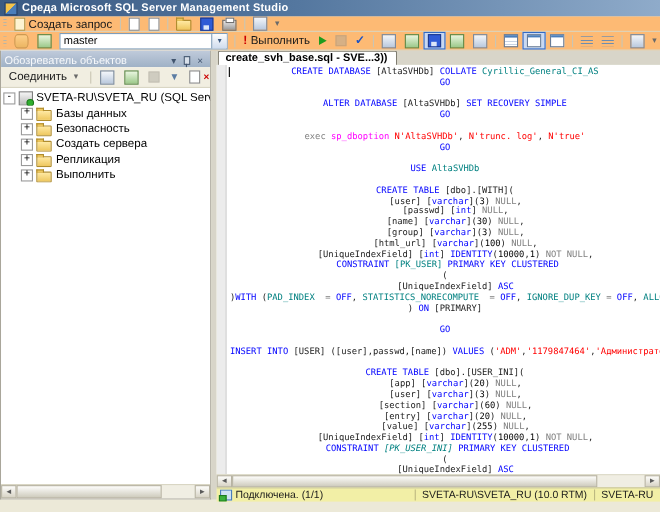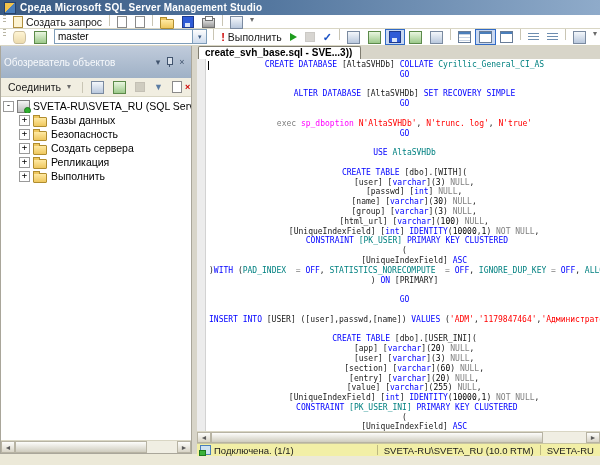--- a/index.html
+++ b/index.html
@@ -13,21 +13,21 @@
     background:linear-gradient(135deg,#f3c34a 0 50%,#4a7ebb 50% 100%);border:1px solid #27426b;}
   .title-text{color:#fff;font-size:10px;font-weight:bold;white-space:nowrap;letter-spacing:.2px;}
 
   
   .menubar{height:13px;display:flex;align-items:center;background:#f1eee1;border-bottom:1px solid #e0ddcd;padding-left:4px;}
   .grip{width:3px;height:9px;margin:0 3px 0 1px;flex:0 0 auto;
     background:repeating-linear-gradient(to bottom,#b9b5a4 0 1px,transparent 1px 3px);}
   .menu-item{font-size:10.5px;color:#1a1a1a;padding:0 7px;white-space:nowrap;cursor:default;}
 
   
-  .toolbar{display:flex;background:#ffffff;border-bottom:1px solid #d9d6c4;padding-left:2px;}
+  .toolbar{display:flex;align-items:center;background:#fdba74;border-bottom:1px solid #d9d6c4;padding-left:2px;}
   .tb1{height:13px;}
   .tb2{height:16px;}
   .tbtn{display:flex;align-items:center;gap:3px;height:12px;padding:0 3px;border:1px solid transparent;background:none;font-family:inherit;}
   .tb2 .tbtn{height:14px;}
   .tbtn.pressed{border:1px solid #316ac5;background:#c9d8f1;}
   .tbtn.disabled{opacity:.45;}
   .tbtn-label{font-size:10.5px;color:#1a1a1a;white-space:nowrap;}
   .sep{width:1px;height:11px;background:#c9c5b4;margin:0 3px;flex:0 0 auto;}
   .overflow{font-size:8px;color:#6a6a6a;padding:0 3px;line-height:10px;}
 
@@ -60,21 +60,21 @@
   .combo{display:flex;align-items:center;width:158px;height:13px;background:#fff;border:1px solid #7f9db9;margin:0 3px;}
   .combo-text{flex:1;font-size:10px;padding-left:3px;color:#000;}
   .combo-btn{width:13px;height:100%;background:linear-gradient(#fdfdfd,#cfdcee);border-left:1px solid #7f9db9;
     font-size:7px;color:#3b5a82;display:flex;align-items:center;justify-content:center;}
 
   
   .content{display:flex;height:408px;}
 
   
   .objexp{width:190px;flex:0 0 auto;display:flex;flex-direction:column;background:#fff;border:1px solid #a9a69a;border-top:none;}
-  .oe-header{height:32px;flex:0 0 auto;display:flex;align-items:center;padding:0 3px;
+  .oe-header{height:15px;flex:0 0 auto;display:flex;align-items:flex-end;padding:0 3px;
     background:linear-gradient(#c0cbdb,#9fb1c6);}
   .oe-title{flex:1;font-size:10px;color:#f7f9fc;white-space:nowrap;overflow:hidden;}
   .oe-hbtn{width:12px;height:11px;display:flex;align-items:center;justify-content:center;color:#41546e;font-size:9px;line-height:9px;}
   .ic-pin{width:4px;height:6px;border:1px solid #41546e;background:#d8e0ea;position:relative;margin-top:-2px;}
   .ic-pin:after{content:"";position:absolute;left:1px;top:6px;width:1px;height:3px;background:#41546e;}
   .oe-toolbar{height:18px;flex:0 0 auto;display:flex;align-items:center;background:#f1eee1;border-bottom:1px solid #d9d6c4;padding-left:3px;gap:1px;}
   .oe-tree{flex:1;background:#fff;overflow:hidden;padding-top:2px;}
   .tree-row{display:flex;align-items:center;height:14px;white-space:nowrap;overflow:hidden;}
   .tree-row.child{padding-left:16px;}
   .expander{width:9px;height:9px;flex:0 0 auto;border:1px solid #9a9a9a;background:#fff;
@@ -331,21 +331,21 @@
             <div class="code-line">&nbsp;</div>
             <div class="code-line"><span style="color: rgb(0, 0, 255);">INSERT INTO</span><span style="color: rgb(26, 26, 26);"> [USER] ([user],passwd,[name]) </span><span style="color: rgb(0, 0, 255);">VALUES</span><span style="color: rgb(26, 26, 26);"> (</span><span style="color: rgb(255, 0, 0);">'ADM'</span><span style="color: rgb(26, 26, 26);">,</span><span style="color: rgb(255, 0, 0);">'1179847464'</span><span style="color: rgb(26, 26, 26);">,</span><span style="color: rgb(255, 0, 0);">'Администратор</span></div>
             <div class="code-line">&nbsp;</div>
             <div class="code-line"><span style="color: rgb(0, 0, 255);">CREATE TABLE</span><span style="color: rgb(26, 26, 26);"> [dbo].[USER_INI](</span></div>
             <div class="code-line"><span style="color: rgb(26, 26, 26);">    [app] [</span><span style="color: rgb(0, 0, 255);">varchar</span><span style="color: rgb(26, 26, 26);">](</span><span style="color: rgb(0, 0, 0);">20</span><span style="color: rgb(26, 26, 26);">) </span><span style="color: rgb(128, 128, 128);">NULL</span><span style="color: rgb(26, 26, 26);">,</span></div>
             <div class="code-line"><span style="color: rgb(26, 26, 26);">    [user] [</span><span style="color: rgb(0, 0, 255);">varchar</span><span style="color: rgb(26, 26, 26);">](</span><span style="color: rgb(0, 0, 0);">3</span><span style="color: rgb(26, 26, 26);">) </span><span style="color: rgb(128, 128, 128);">NULL</span><span style="color: rgb(26, 26, 26);">,</span></div>
             <div class="code-line"><span style="color: rgb(26, 26, 26);">    [section] [</span><span style="color: rgb(0, 0, 255);">varchar</span><span style="color: rgb(26, 26, 26);">](</span><span style="color: rgb(0, 0, 0);">60</span><span style="color: rgb(26, 26, 26);">) </span><span style="color: rgb(128, 128, 128);">NULL</span><span style="color: rgb(26, 26, 26);">,</span></div>
             <div class="code-line"><span style="color: rgb(26, 26, 26);">    [entry] [</span><span style="color: rgb(0, 0, 255);">varchar</span><span style="color: rgb(26, 26, 26);">](</span><span style="color: rgb(0, 0, 0);">20</span><span style="color: rgb(26, 26, 26);">) </span><span style="color: rgb(128, 128, 128);">NULL</span><span style="color: rgb(26, 26, 26);">,</span></div>
             <div class="code-line"><span style="color: rgb(26, 26, 26);">    [value] [</span><span style="color: rgb(0, 0, 255);">varchar</span><span style="color: rgb(26, 26, 26);">](</span><span style="color: rgb(0, 0, 0);">255</span><span style="color: rgb(26, 26, 26);">) </span><span style="color: rgb(128, 128, 128);">NULL</span><span style="color: rgb(26, 26, 26);">,</span></div>
             <div class="code-line"><span style="color: rgb(26, 26, 26);">    [UniqueIndexField] [</span><span style="color: rgb(0, 0, 255);">int</span><span style="color: rgb(26, 26, 26);">] </span><span style="color: rgb(0, 0, 255);">IDENTITY</span><span style="color: rgb(26, 26, 26);">(</span><span style="color: rgb(0, 0, 0);">10000</span><span style="color: rgb(26, 26, 26);">,</span><span style="color: rgb(0, 0, 0);">1</span><span style="color: rgb(26, 26, 26);">) </span><span style="color: rgb(128, 128, 128);">NOT NULL</span><span style="color: rgb(26, 26, 26);">,</span></div>
-            <div class="code-line"><span style="color: rgb(0, 0, 255);"> CONSTRAINT</span><span style="color: rgb(0, 128, 128);"> [PK_USER_INI] </span><span style="color: rgb(0, 0, 255);">PRIMARY KEY CLUSTERED</span></div>
+            <div class="code-line"><span style="color: rgb(0, 0, 255);"> CONSTRAINT</span><span style="color: rgb(0, 128, 128); font-style: italic;"> [PK_USER_INI] </span><span style="color: rgb(0, 0, 255);">PRIMARY KEY CLUSTERED</span></div>
             <div class="code-line"><span style="color: rgb(26, 26, 26);">(</span></div>
             <div class="code-line"><span style="color: rgb(26, 26, 26);">    [UniqueIndexField] </span><span style="color: rgb(0, 0, 255);">ASC</span></div>
           </div>
         <div class="caret"></div>
       </div>
       <div class="hscroll ed-hscroll">
         <span class="sc-btn">◄</span>
         <span class="sc-thumb" style="width:330px"></span>
         <span class="sc-track"></span>
         <span class="sc-btn">►</span>

